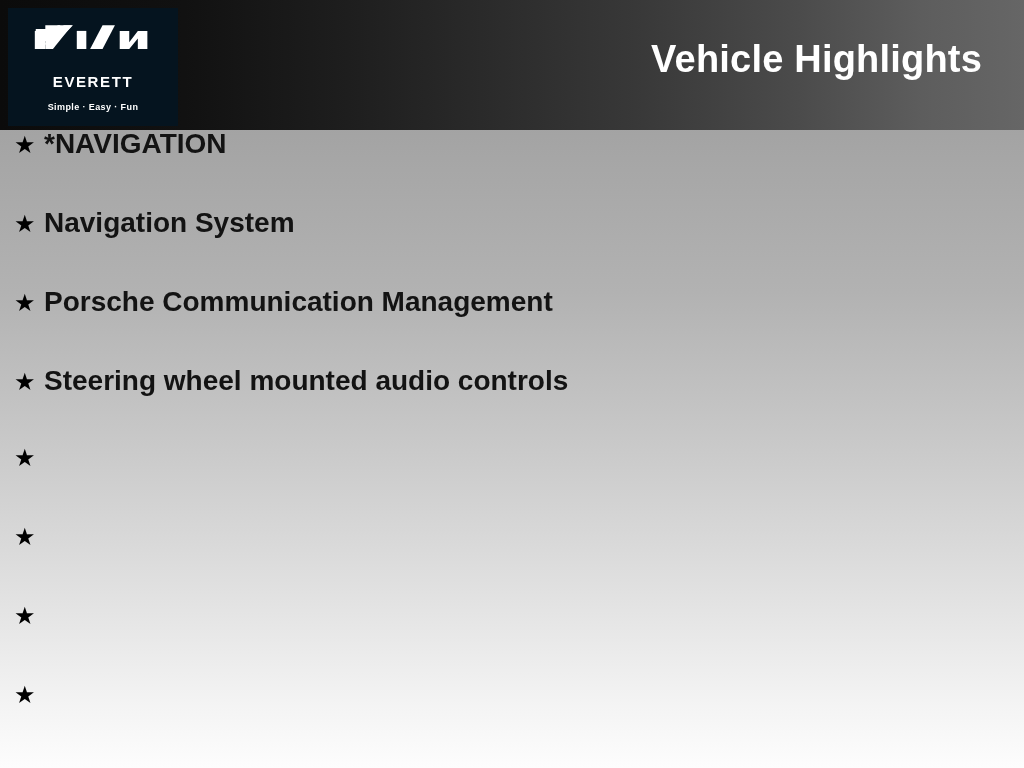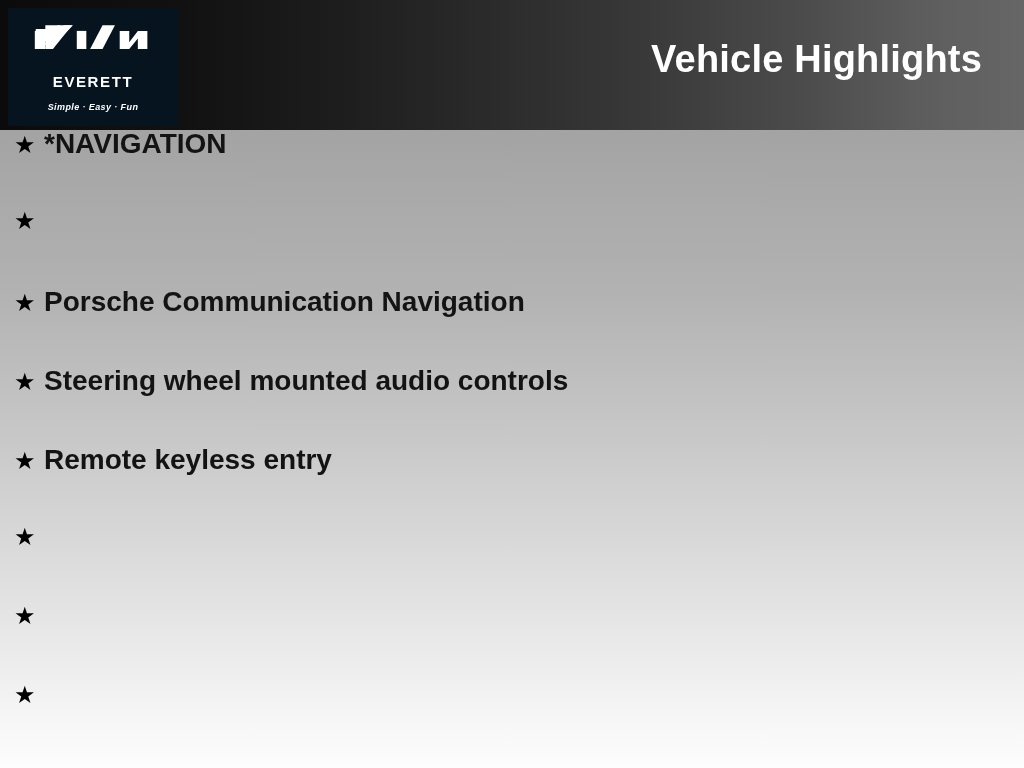--- a/index.html
+++ b/index.html
@@ -91,21 +91,20 @@
   }
 
   .dealer-tagline {
     margin-top: 14px;
     color: #ffffff;
     font-size: 9px;
     font-weight: bold;
     letter-spacing: 0.4px;
     line-height: 1;
     white-space: nowrap;
-    font-style: italic;
   }
 
   
   .highlights {
     position: absolute;
     left: 0;
     top: 130px;
     width: 1024px;
     padding: 0;
     margin: 0;
@@ -163,32 +162,32 @@
     <div class="header-title">Vehicle Highlights</div>
   </div>
 
   <ul class="highlights">
     <li class="highlight-item">
       <span class="highlight-bullet">★</span>
       <span class="highlight-label">*NAVIGATION</span>
     </li>
     <li class="highlight-item">
       <span class="highlight-bullet">★</span>
+      <span class="highlight-label">Navigation System</span>
     </li>
     <li class="highlight-item">
       <span class="highlight-bullet">★</span>
-      <span class="highlight-label">Porsche Communication Navigation</span>
+      <span class="highlight-label">Porsche Communication Management</span>
     </li>
     <li class="highlight-item">
       <span class="highlight-bullet">★</span>
       <span class="highlight-label">Steering wheel mounted audio controls</span>
     </li>
     <li class="highlight-item">
       <span class="highlight-bullet">★</span>
-      <span class="highlight-label">Remote keyless entry</span>
     </li>
     <li class="highlight-item">
       <span class="highlight-bullet">★</span>
     </li>
     <li class="highlight-item">
       <span class="highlight-bullet">★</span>
     </li>
     <li class="highlight-item">
       <span class="highlight-bullet">★</span>
     </li>

